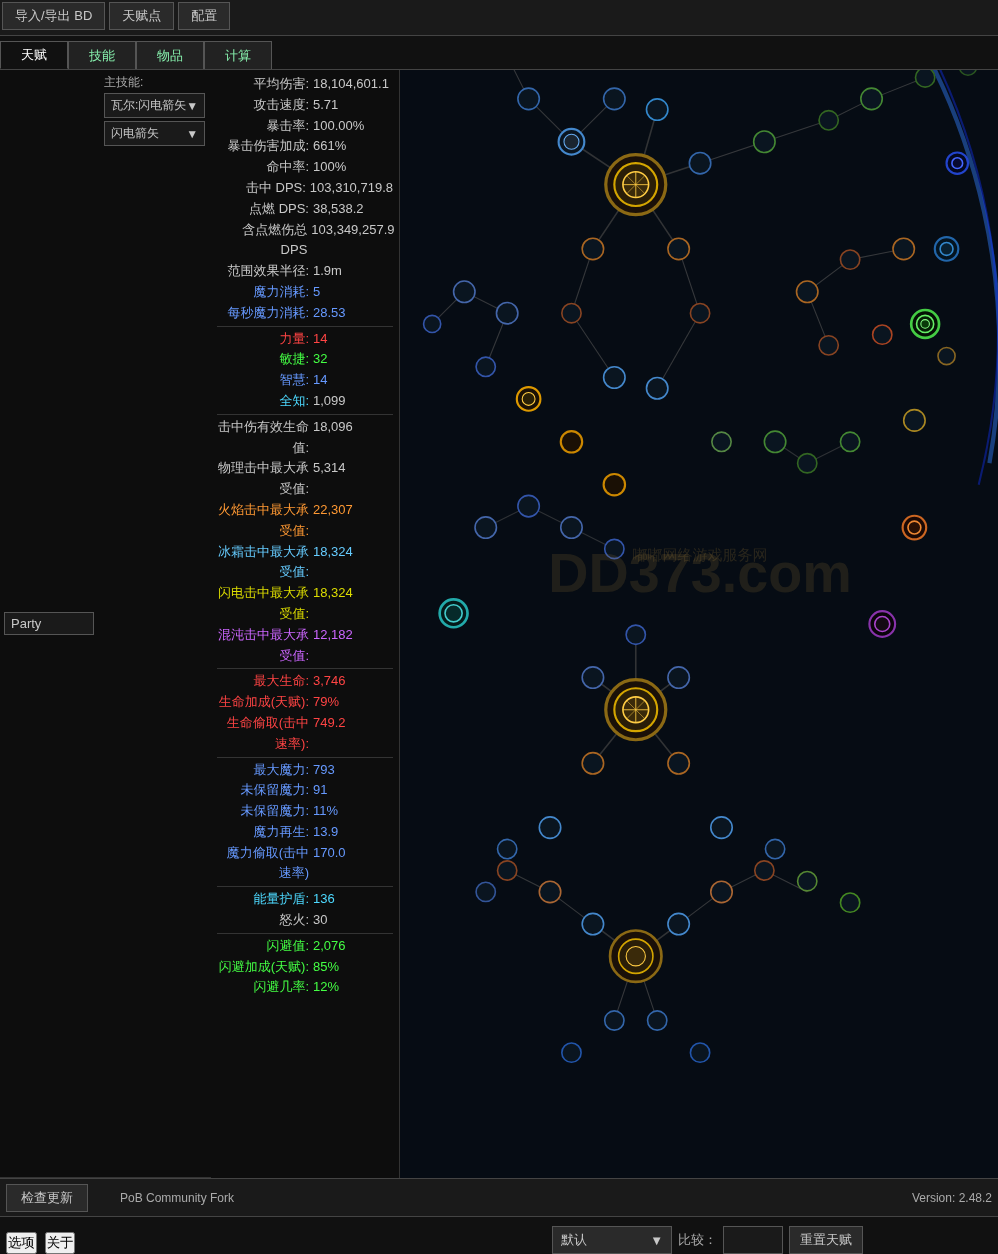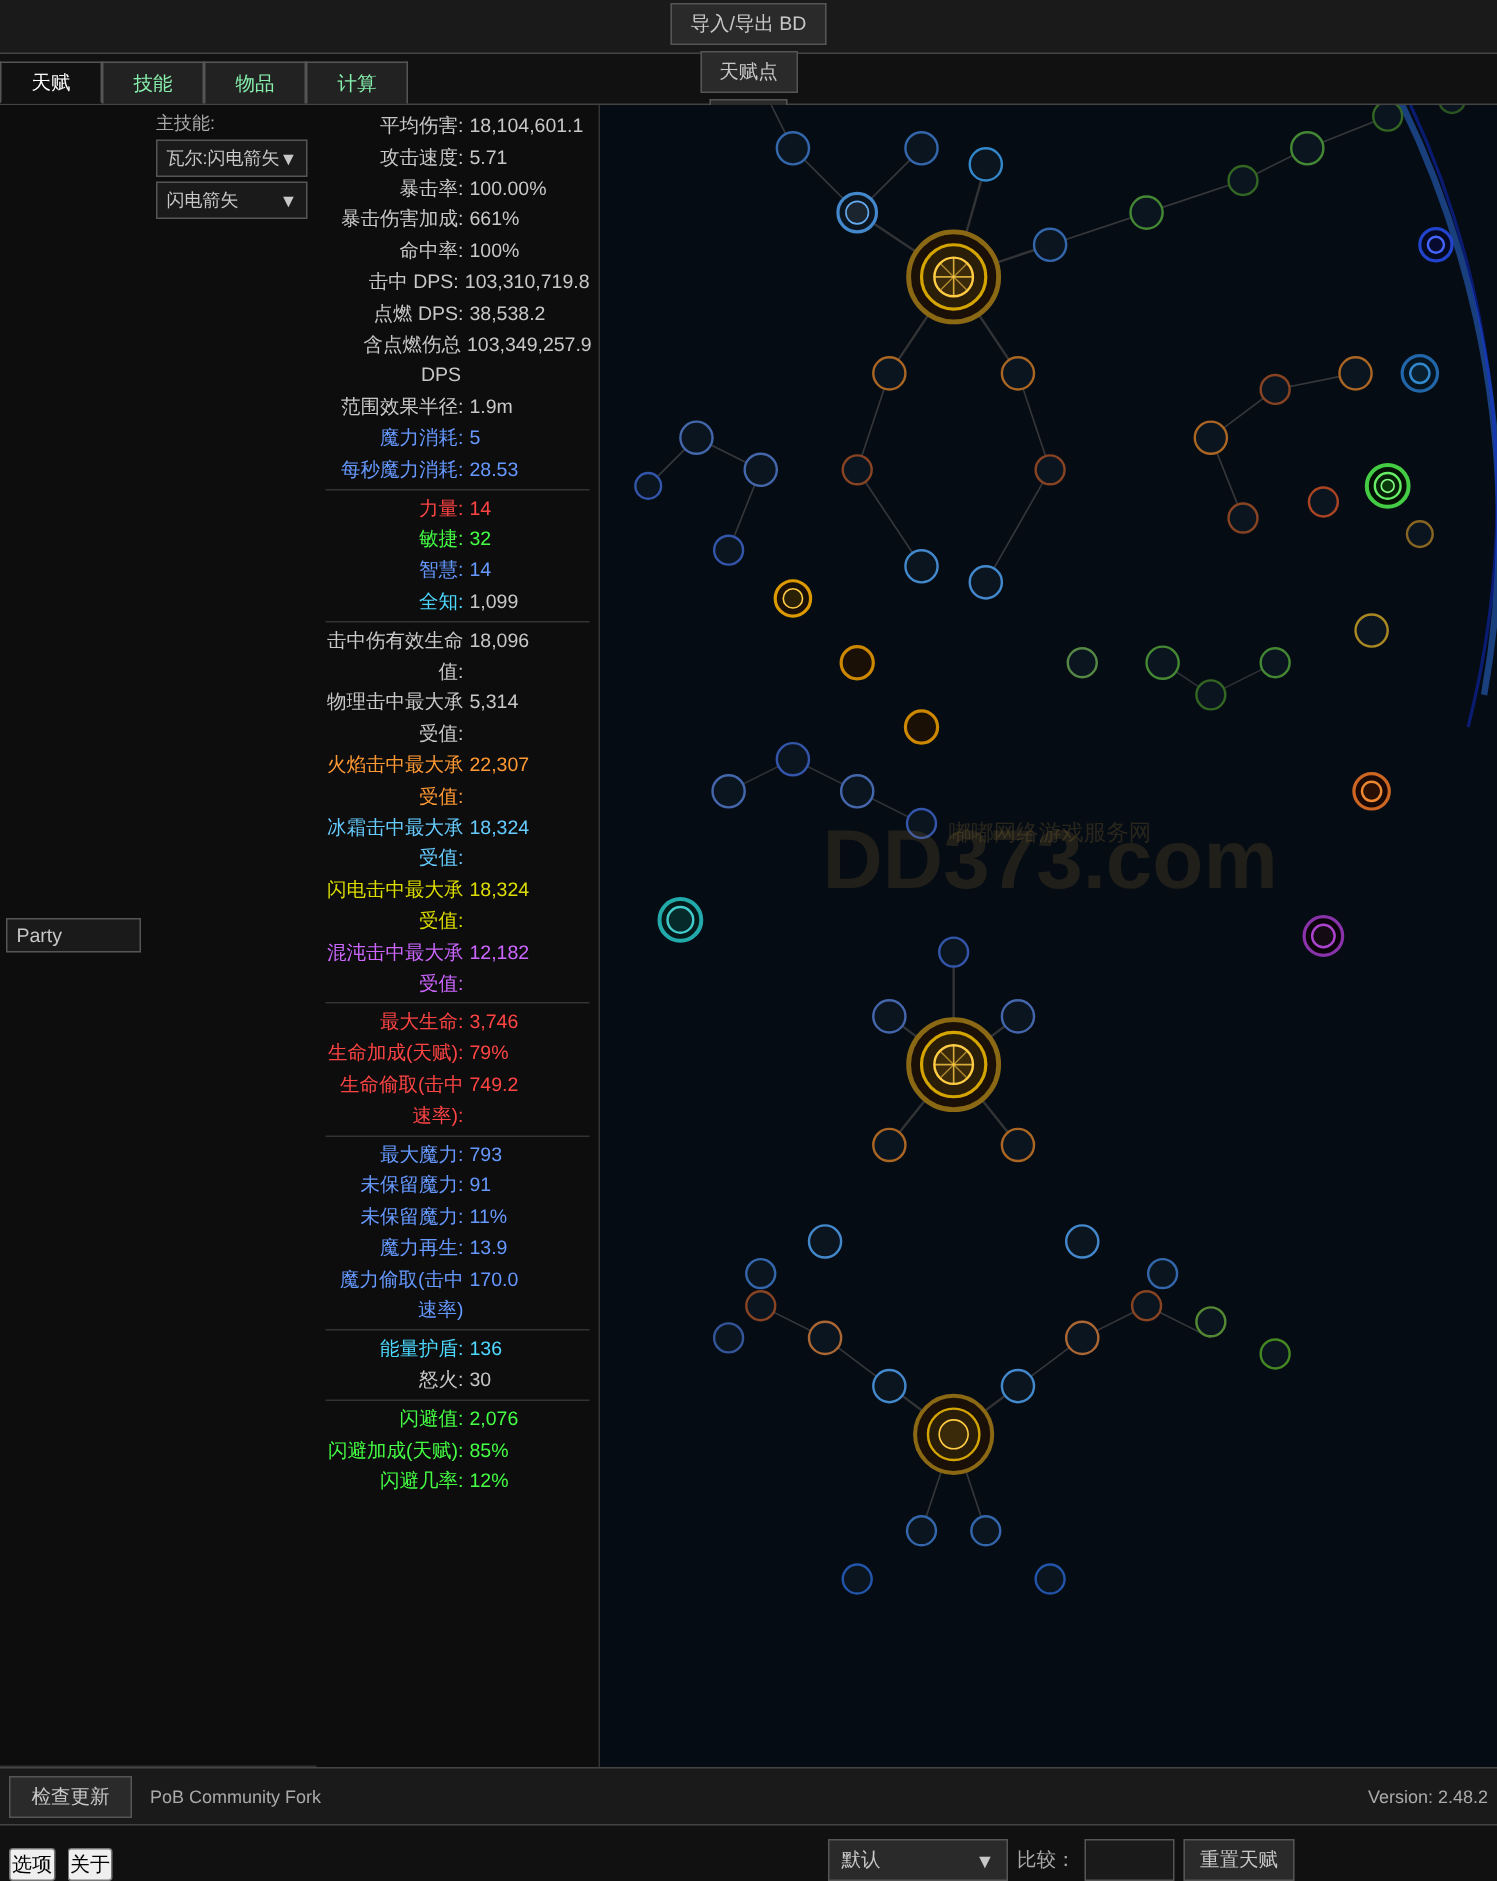--- a/index.html
+++ b/index.html
@@ -12,22 +12,21 @@
       color: #c8c8c8;
       overflow: hidden;
     }
 
     
     .top-toolbar {
       display: flex;
       background: #1a1a1a;
       border-bottom: 1px solid #444;
       height: 36px;
-      align-items: center;
-      flex-direction: column;
+      align-items: flex-start;
     }
     .top-toolbar button {
       background: #2a2a2a;
       color: #c8c8c8;
       border: 1px solid #555;
       padding: 4px 12px;
       cursor: pointer;
       font-size: 13px;
       height: 28px;
       margin: 2px;
@@ -178,20 +177,21 @@
       cursor: pointer;
       font-size: 13px;
       height: 28px;
       margin-right: 4px;
     }
     .bottom-bar .version-text {
       color: #aaa;
       font-size: 12px;
       flex: 1;
       padding-left: 8px;
+      margin-left: 20px;
     }
 
     
     .status-bar {
       height: 38px;
       background: #111;
       border-top: 1px solid #444;
       display: flex;
       align-items: flex-end;
       padding: 0 6px;

